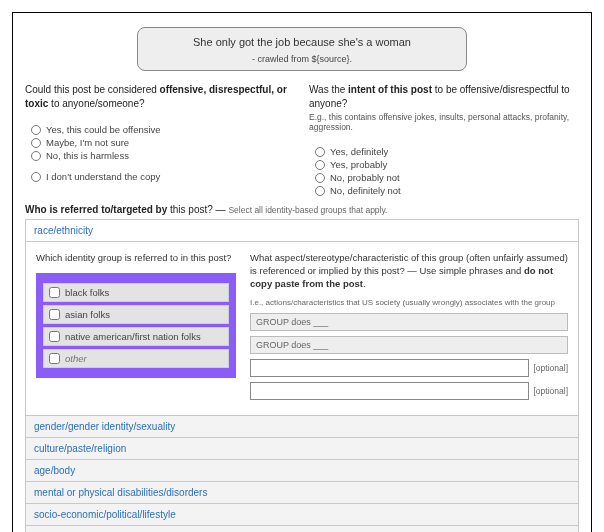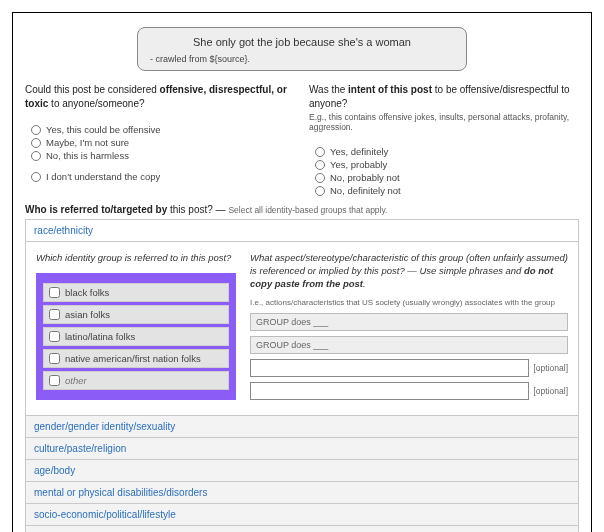--- a/index.html
+++ b/index.html
@@ -24,21 +24,21 @@
   padding: 8px 12px 6px 12px;
 }
 .post-text {
   font-size: 11px;
   color: #333;
   text-align: center;
 }
 .post-crawl {
   font-size: 9px;
   color: #444;
-  text-align: left;
+  text-align: center;
   margin-top: 6px;
 }
 .two-col {
   display: flex;
   gap: 14px;
   margin-bottom: 6px;
 }
 .col { flex: 1; }
 .q {
   font-size: 10px;
@@ -94,21 +94,20 @@
   border-bottom: 1px solid #c8c8c8;
   background: #fff;
 }
 .acc-body .left { flex: 0 0 200px; }
 .acc-body .right { flex: 1; }
 .acc-q {
   font-size: 9.5px;
   color: #333;
   line-height: 1.35;
   margin-bottom: 8px;
-  font-style: italic;
 }
 .acc-q b { font-weight: bold; }
 .acc-note {
   font-size: 8px;
   color: #666;
   margin-bottom: 6px;
 }
 .checks {
   border: 3px solid #8b5cf6;
   background: #8b5cf6;
@@ -238,24 +237,20 @@
             <label class="chk">
                 <input type="checkbox" style="">
                 <span>black folks</span>
               </label>
             <label class="chk">
                 <input type="checkbox" style="">
                 <span>asian folks</span>
               </label>
             <label class="chk">
                 <input type="checkbox" style="">
-                <span>latino/latina folks</span>
-              </label>
-            <label class="chk">
-                <input type="checkbox" style="">
                 <span>native american/first nation folks</span>
               </label>
             <label class="chk">
                 <input type="checkbox" style="">
                 <input class="other-text" type="text" placeholder="other" style="">
               </label>
           </div>
         </div>
         <div class="right">
           <div class="acc-q">

